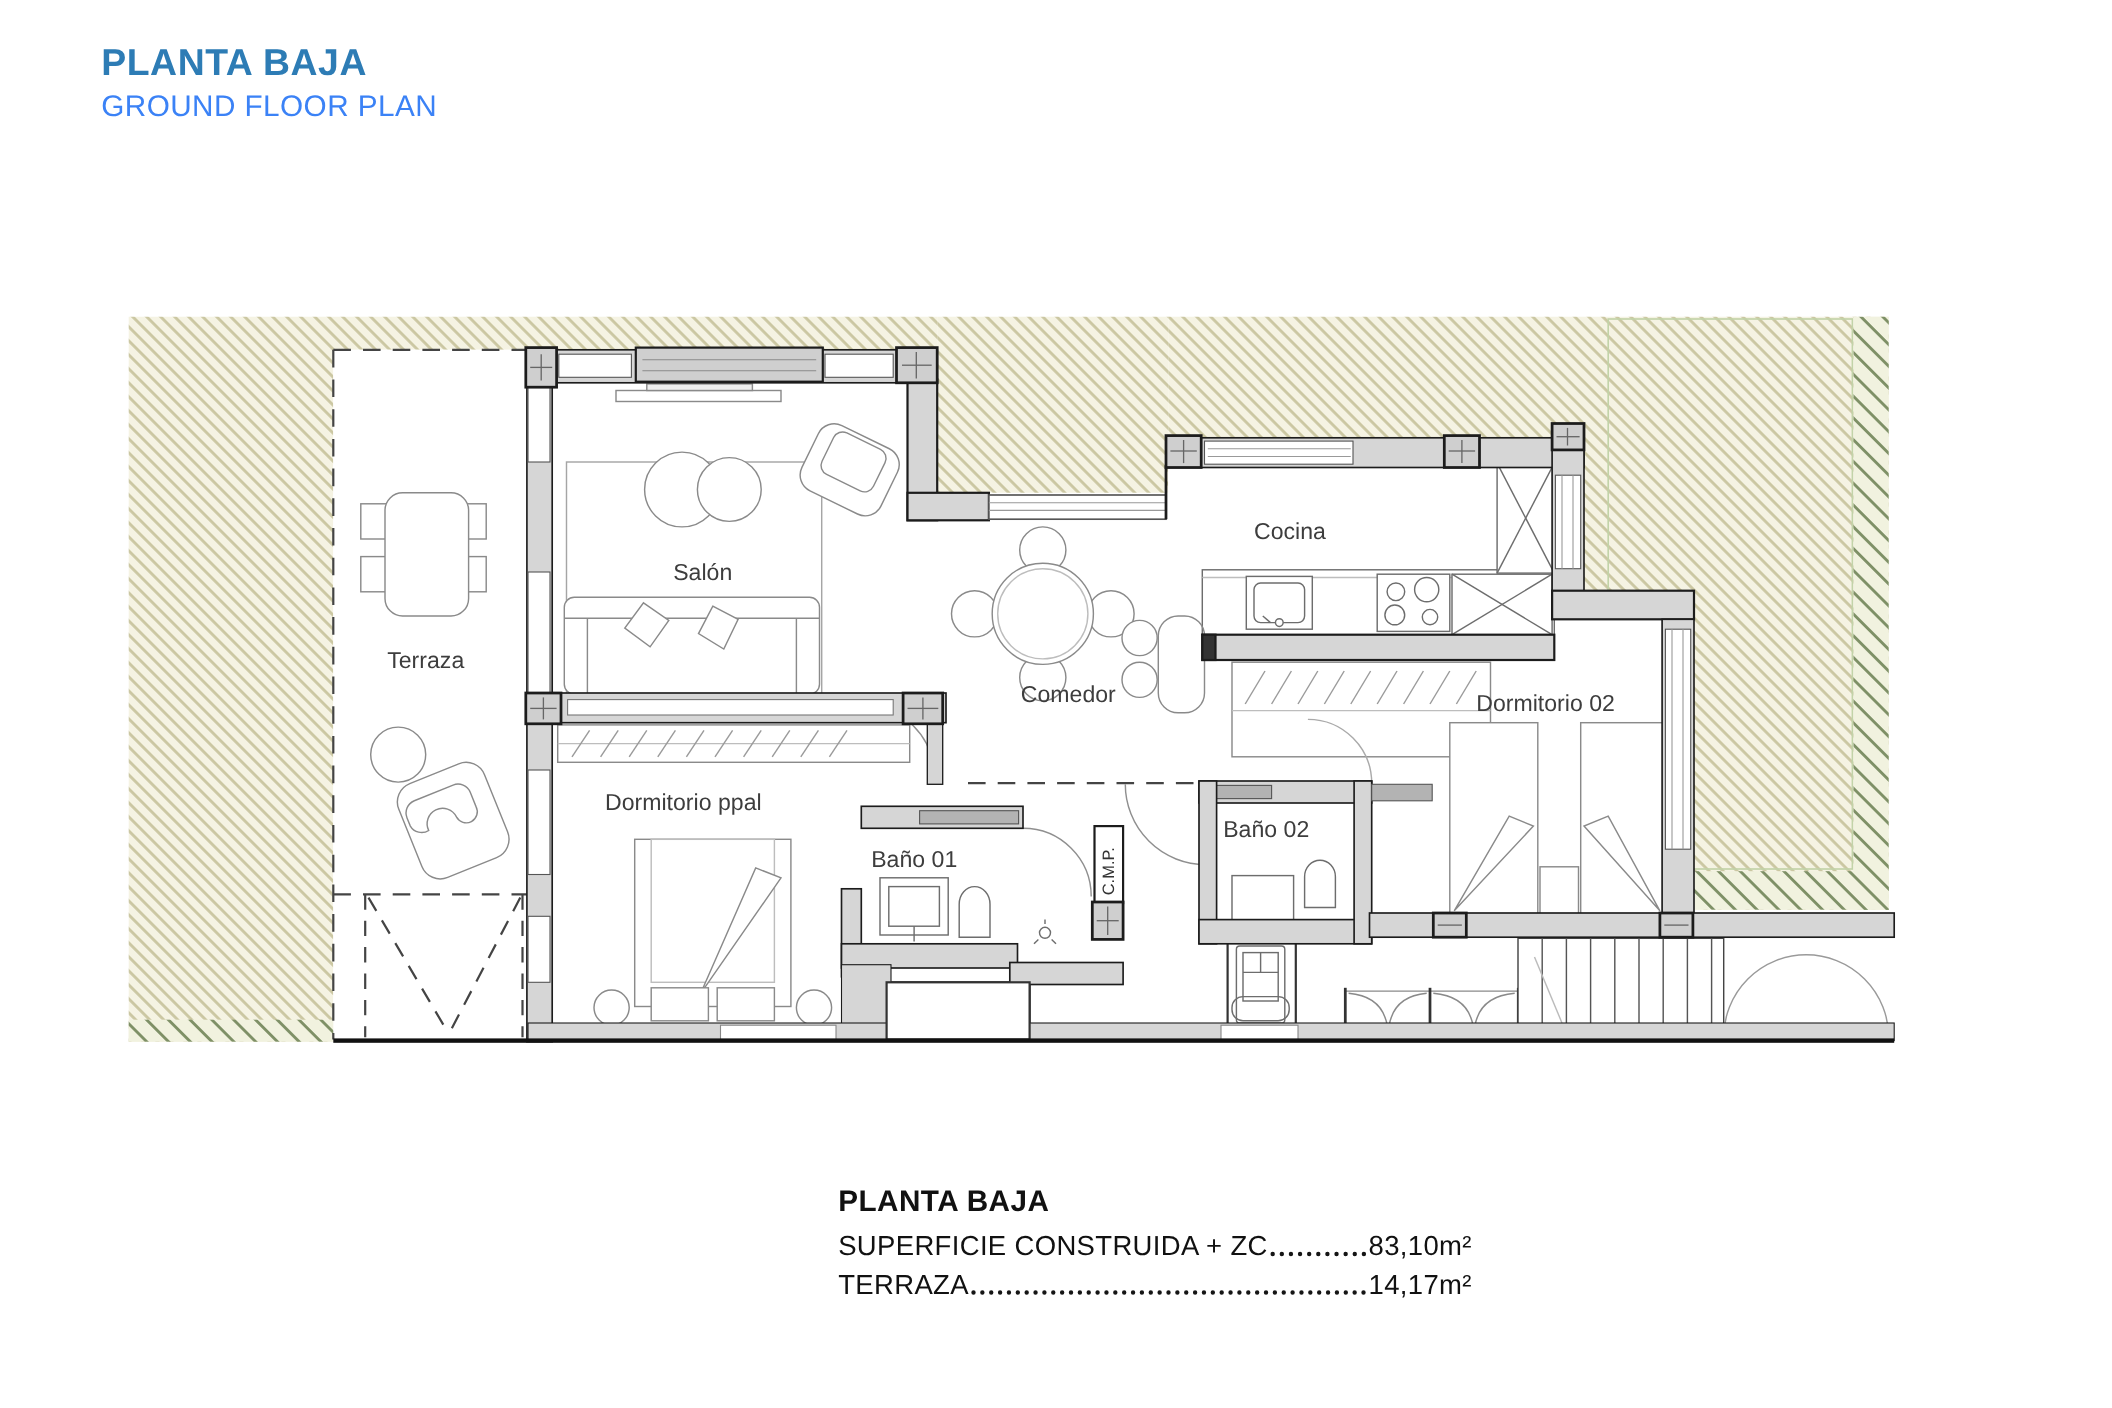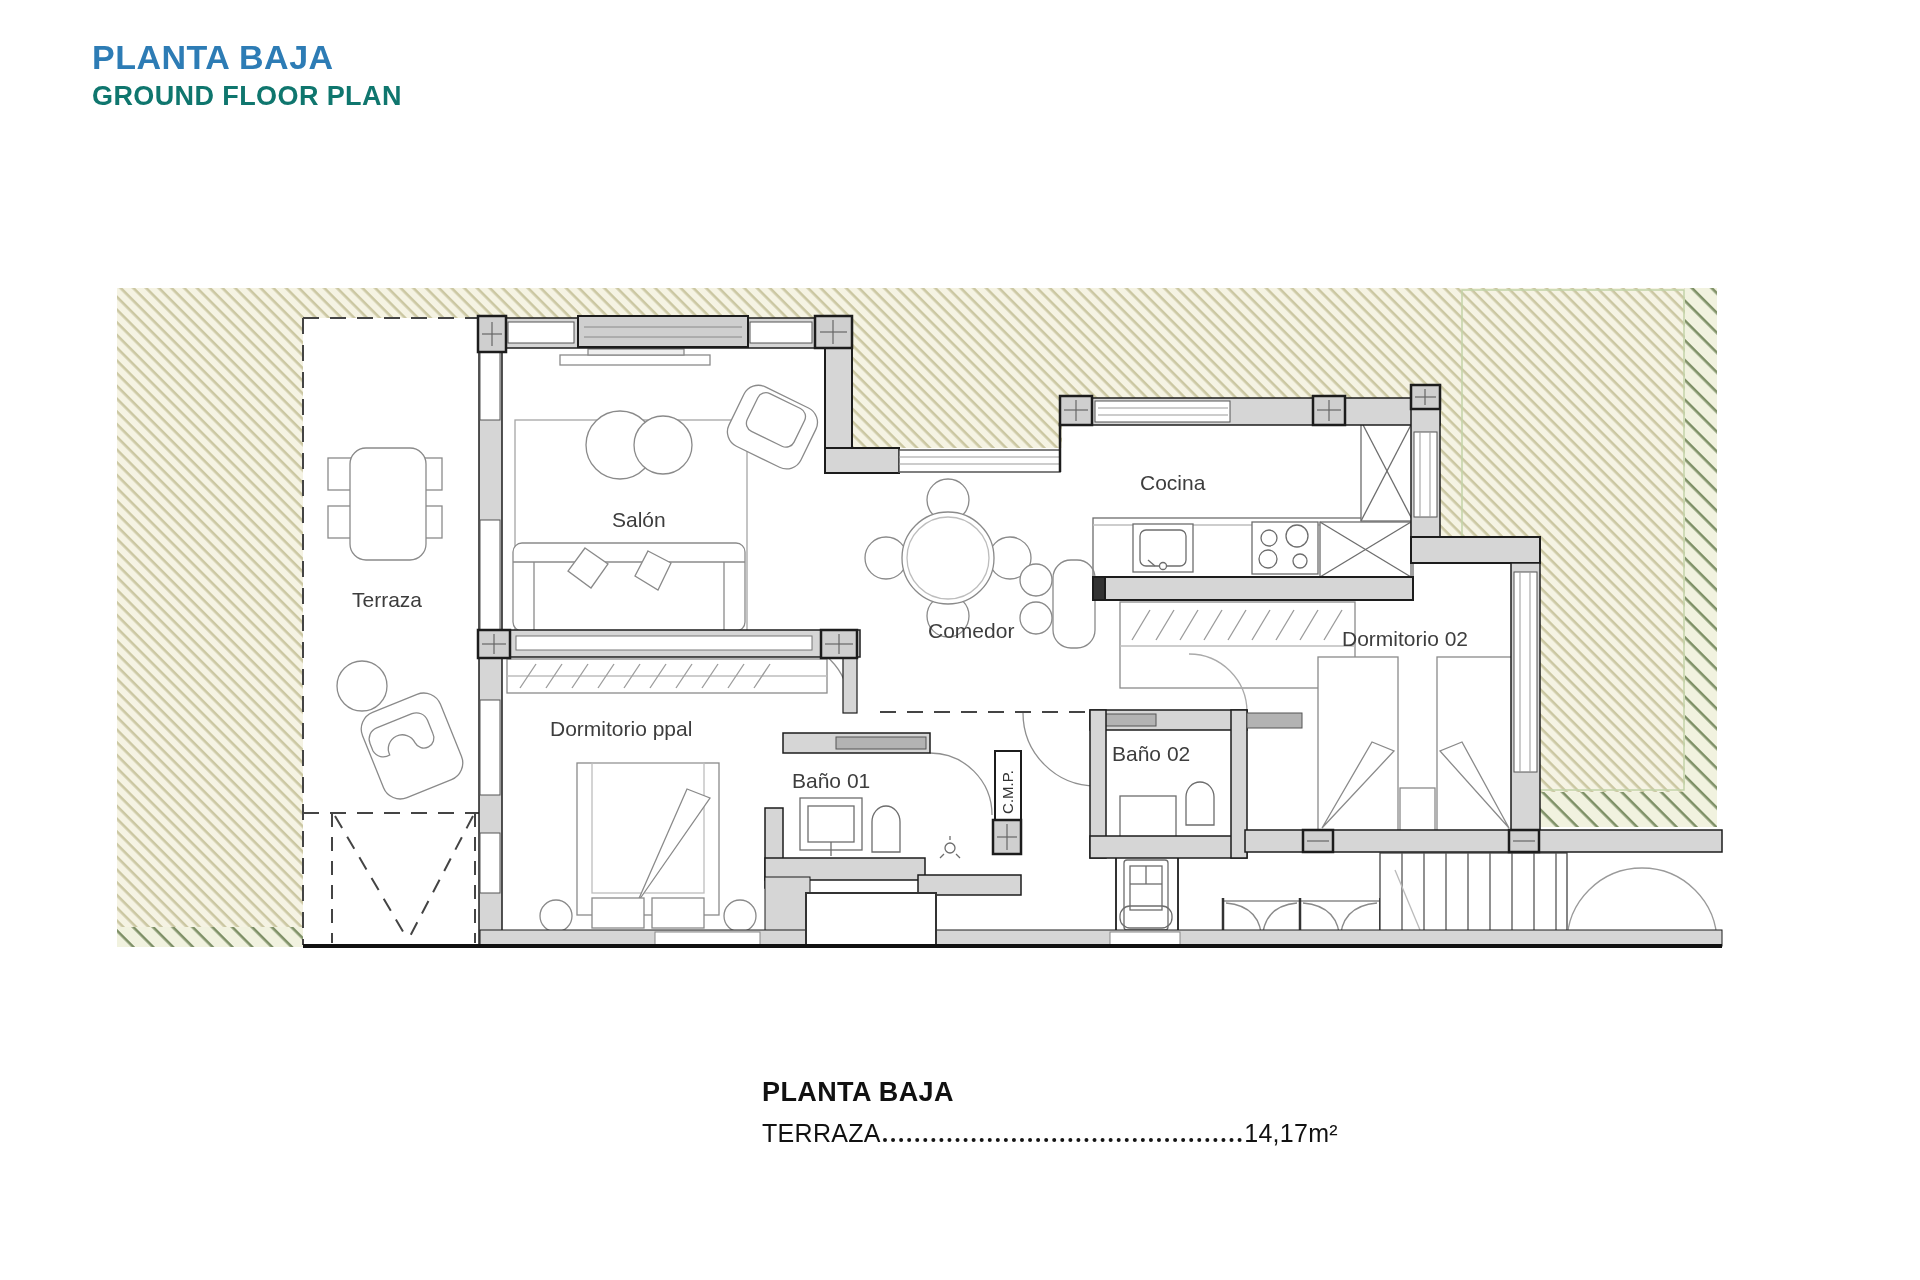--- a/index.html
+++ b/index.html
@@ -2,21 +2,21 @@
 <html><head>
 <meta charset="utf-8">
 <style>
   html,body{margin:0;padding:0;}
   body{
     width:1920px;height:1280px;position:relative;background:#ffffff;
     font-family:"Liberation Sans", sans-serif;overflow:hidden;
   }
   .page-title{position:absolute;left:92px;top:40px;line-height:1.05;}
   .page-title .es{font-size:34px;font-weight:bold;color:#2d7cb5;letter-spacing:.5px;}
-  .page-title .en{font-size:27px;font-weight:bold;color:#0f766e;letter-spacing:.4px;margin-top:6px;}
+  .page-title .en{font-size:27px;font-weight:normal;color:#3b82f6;letter-spacing:.4px;margin-top:6px;}
   .plan-wrap{position:absolute;left:0;top:0;width:1920px;height:1280px;}
   .summary{position:absolute;left:762px;top:1077px;width:676px;color:#111;}
   .summary .s-title{font-size:27px;font-weight:bold;letter-spacing:.4px;margin-bottom:5px;}
   .summary .row{display:flex;align-items:flex-end;font-size:25px;height:35px;letter-spacing:.3px;}
   .summary .row.short{margin-right:100px;}
   .summary .lbl{white-space:nowrap;}
   .summary .dots{flex:1;border-bottom:4px dotted #151515;margin:0 2px 6px 2px;}
   .summary .val{white-space:nowrap;}
   svg text{font-family:"Liberation Sans", sans-serif;}
 </style>
@@ -370,17 +370,22 @@
     <text x="1112" y="761">Baño 02</text>
     <text x="1342" y="646">Dormitorio 02</text>
     <text transform="translate(1013,792) rotate(-90)" text-anchor="middle" font-size="15" fill="#333">C.M.P.</text>
   </g>
 </svg>
 </div>
 
 <div class="summary">
   <div class="s-title">PLANTA BAJA</div>
   <div class="row short">
+    <span class="lbl">SUPERFICIE CONSTRUIDA + ZC</span>
+    <span class="dots"></span>
+    <span class="val">83,10m²</span>
+  </div>
+  <div class="row short">
     <span class="lbl">TERRAZA</span>
     <span class="dots"></span>
     <span class="val">14,17m²</span>
   </div>
 </div>
 
 </body></html>

